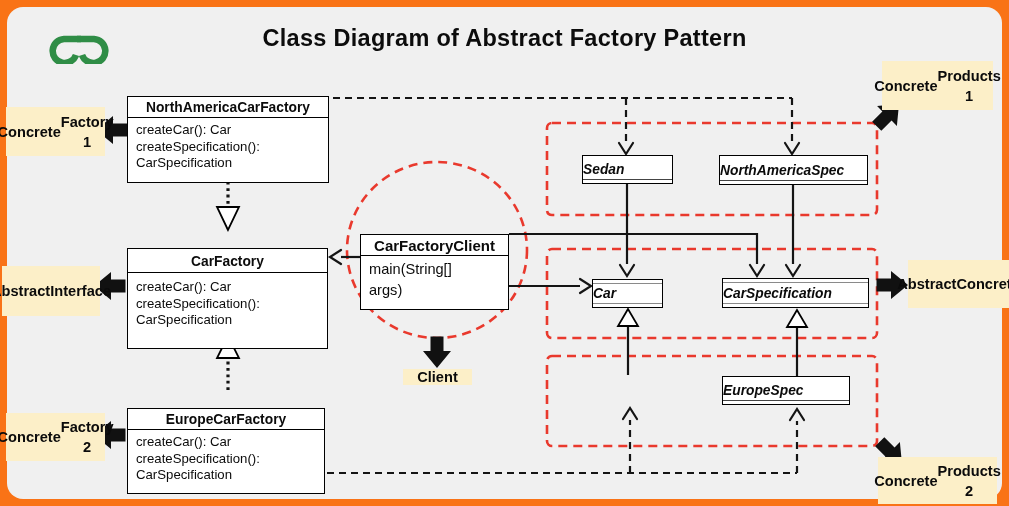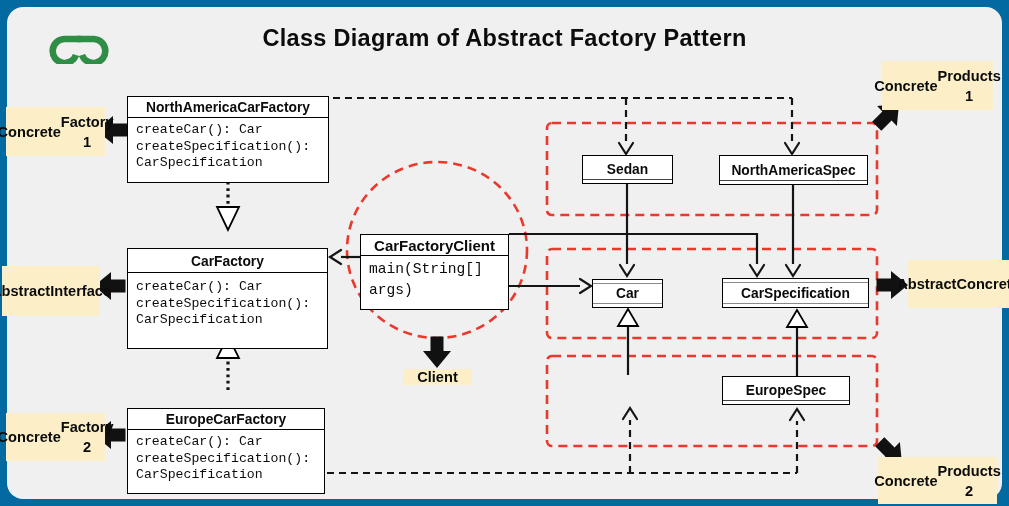--- a/index.html
+++ b/index.html
@@ -1,36 +1,36 @@
 <!DOCTYPE html>
 <html><head>
 <meta charset="utf-8">
 <style>
   html,body{margin:0;padding:0;background:#ffffff;}
-  .page{position:relative;width:1009px;height:506px;background:#0369a1;overflow:hidden;
+  .page{position:relative;width:1009px;height:506px;background:#f97316;overflow:hidden;
         font-family:"Liberation Sans",sans-serif;color:#0b0b0b;}
   .canvas{position:absolute;left:7px;top:7px;right:7px;bottom:7px;background:#f0f0f0;border-radius:16px;}
   .wires{position:absolute;left:0;top:0;}
 
   .diagram-title{position:absolute;top:25px;left:0;width:100%;text-align:center;
         font-size:23.5px;font-weight:700;letter-spacing:.3px;color:#0c0c0c;}
 
   .logo{position:absolute;left:47px;top:28px;width:64px;height:36px;}
 
   .cls{position:absolute;background:#ffffff;border:1.6px solid #000;box-sizing:border-box;
        display:flex;flex-direction:column;margin-top:16px;}
   .cls-title{font-weight:700;text-align:center;font-size:13.8px;padding:3px 2px 2px;
        border-bottom:1.6px solid #000;white-space:nowrap;}
-  .cls-body{padding:4px 8px 0;font-size:13.2px;line-height:16.6px;flex:1;font-family:Liberation Mono, monospace;}
+  .cls-body{padding:4px 8px 0;font-size:13.2px;line-height:16.6px;flex:1;}
   .cls.client .cls-title{font-size:15px;padding:2px 2px 1px;}
   .cls.client .cls-body{font-size:14.6px;line-height:21px;padding-top:3px;}
 
   .prod{position:absolute;background:#ffffff;border:1.6px solid #000;box-sizing:border-box;
-       display:flex;align-items:center;justify-content:center;
-       font-weight:700;font-size:13.8px;white-space:nowrap;}
+       display:flex;align-items:center;justify-content:flex-start;
+       font-weight:700;font-size:13.8px;white-space:nowrap;font-style:italic;}
   .prod::after{content:"";position:absolute;left:0;right:0;bottom:3px;border-top:1.5px solid #444;}
   .prod.dbl::after{border-color:#8a8a8a;}
   .prod.dbl::before{content:"";position:absolute;left:0;right:0;top:3px;border-top:1.5px solid #8a8a8a;}
 
   .ylabel{position:absolute;background:#fcefc8;box-sizing:border-box;
        display:flex;flex-direction:row;align-items:center;justify-content:center;
        font-weight:700;font-size:14.6px;line-height:20px;text-align:center;}
 </style>
 </head>
 <body>

